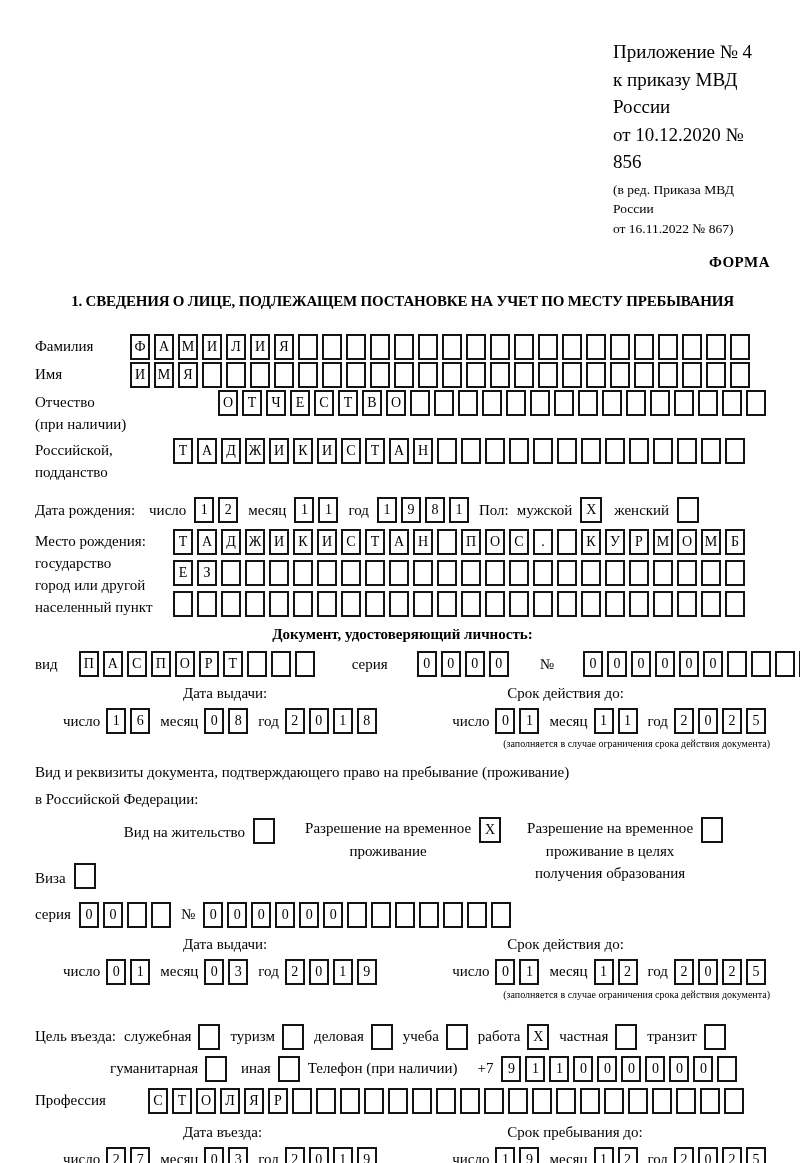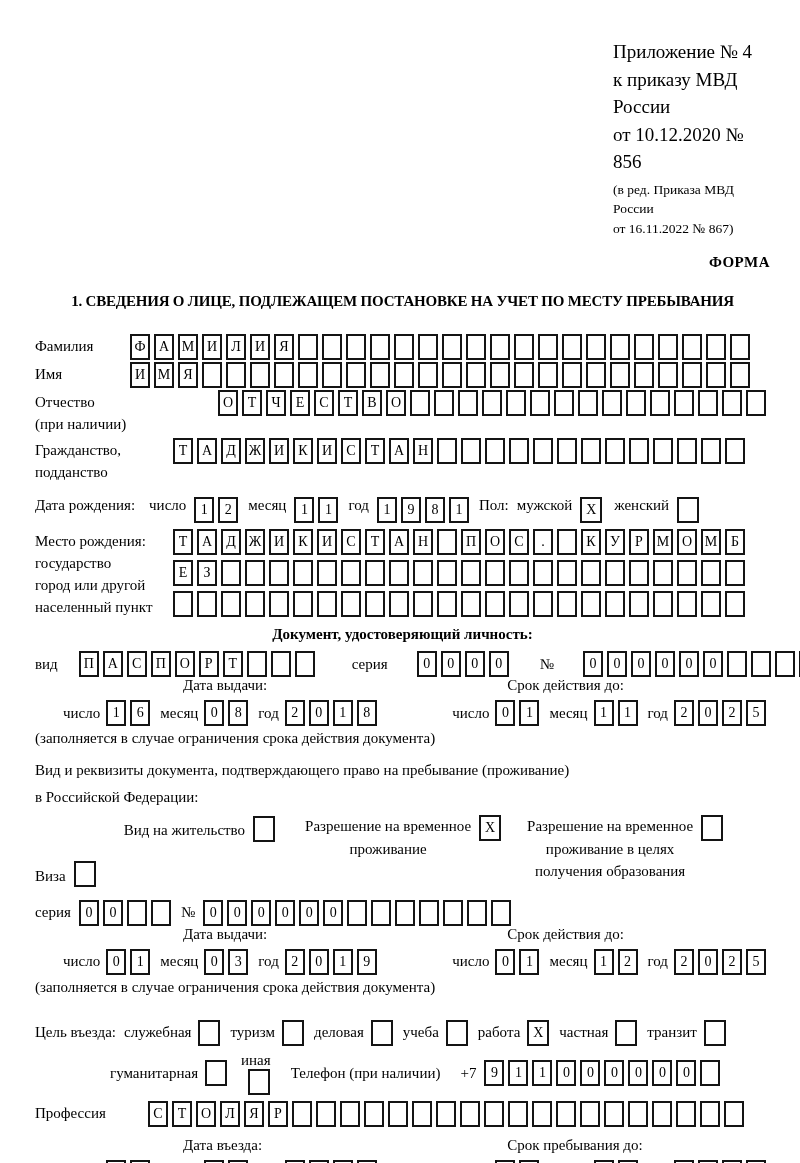--- a/index.html
+++ b/index.html
@@ -31,43 +31,43 @@
   .lbl-col { line-height:1.45; padding-top:2px; }
 
   .r-surname { margin-top:24px; }
   .r-surname .lbl, .r-name .lbl { width:95px; }
   .r-name { margin-top:2px; }
   .r-patro { margin-top:2px;gap:26px; }
   .r-patro .lbl-col { width:168px; }
   .r-citiz { margin-top:2px; }
   .r-citiz .lbl-col { width:138px; }
 
-  .r-birth { margin-top:14px; align-items:flex-start; }
+  .r-birth { margin-top:14px; align-items:center; }
   .inlbl { padding-top:0; margin-right:8px; }
   .gap-l { margin-left:12px; }
   .gap-s { margin-left:6px; }
 
   .r-place { margin-top:6px; }
   .r-place .lbl-col { width:138px; }
   .place-rows .cells { margin-bottom:5px; }
 
   .doc-head { text-align:center; font-weight:bold; margin-top:4px; font-size:15px;}
   .r-kind { margin-top:8px; align-items:center;gap:21px;}
   .r-kind .lbl { width:78px; padding-top:0;}
 
-  .dates { display:flex; }
+  .dates { display:flex; margin-top:8px; }
   .d-col { }
   .d-col.left { width:368px; }
   .d-col.right { flex:1; }
   .d-head { margin-bottom:6px; }
   .d-head.left { margin-left:148px; }
   .d-head.right { margin-left:110px; }
   .d-row { display:flex; align-items:center; }
   .d-row .inlbl { margin-right:6px; }
-  .validity-note { text-align:left; font-size:15px; margin-top:4px; }
+  .validity-note { text-align:right; font-size:10px; margin-top:4px; }
 
   .res-lines { margin-top:10px; line-height:1.8; }
   .r-options { margin-top:4px; }
   .opt { display:flex; align-items:flex-start; }
   .opt-label { text-align:center; line-height:1.5; }
   .opt .checkbox { margin-left:8px; }
 
   .r-series2 { margin-top:12px; align-items:center; }
 
   .r-purpose { margin-top:24px; align-items:center; flex-wrap:nowrap; }
@@ -190,21 +190,21 @@
         <span class="cell"></span>
         <span class="cell"></span>
         <span class="cell"></span>
         <span class="cell"></span>
         <span class="cell"></span>
       </div>
   </div>
 
   <div class="row r-citiz">
     <div class="lbl-col">
-      <div>Гражданство,</div>
+      <div>Российской,</div>
       <div>подданство</div>
     </div>
     <div class="cells">
         <span class="cell">Т</span>
         <span class="cell">А</span>
         <span class="cell">Д</span>
         <span class="cell">Ж</span>
         <span class="cell">И</span>
         <span class="cell">К</span>
         <span class="cell">И</span>
@@ -565,21 +565,21 @@
         <span>транзит</span>
         <span class="checkbox"></span>
       </span>
   </div>
 
   <div class="row r-purpose2">
     <span class="p-opt" style="margin-right:14px;text-align:center;">
         <span>гуманитарная</span>
         <span class="checkbox"></span>
       </span>
-    <span class="p-opt" style="margin-right:20px;flex-direction:column;">
+    <span class="p-opt" style="margin-right:8px;">
         <span>иная</span>
         <span class="checkbox"></span>
       </span>
     <span class="inlbl" style="margin-right:20px;">Телефон (при наличии)</span>
     <span class="inlbl">+7</span>
     <span class="cells">
         <span class="cell">9</span>
         <span class="cell">1</span>
         <span class="cell">1</span>
         <span class="cell">0</span>

